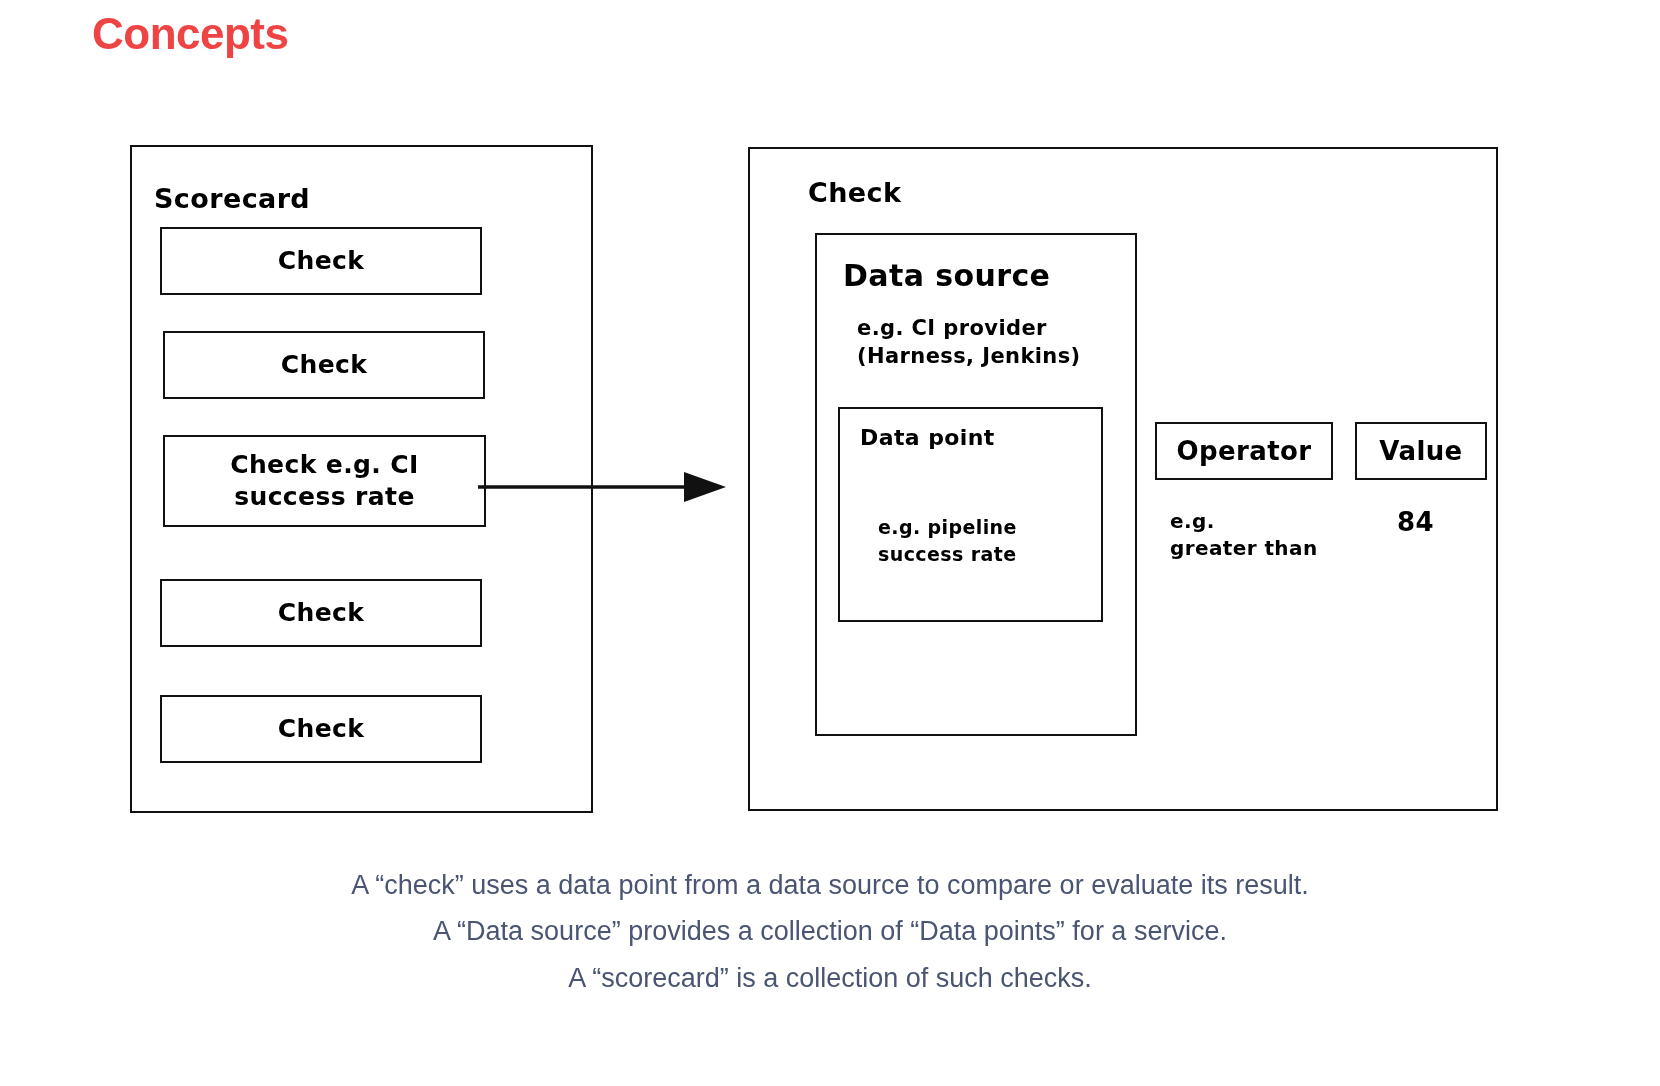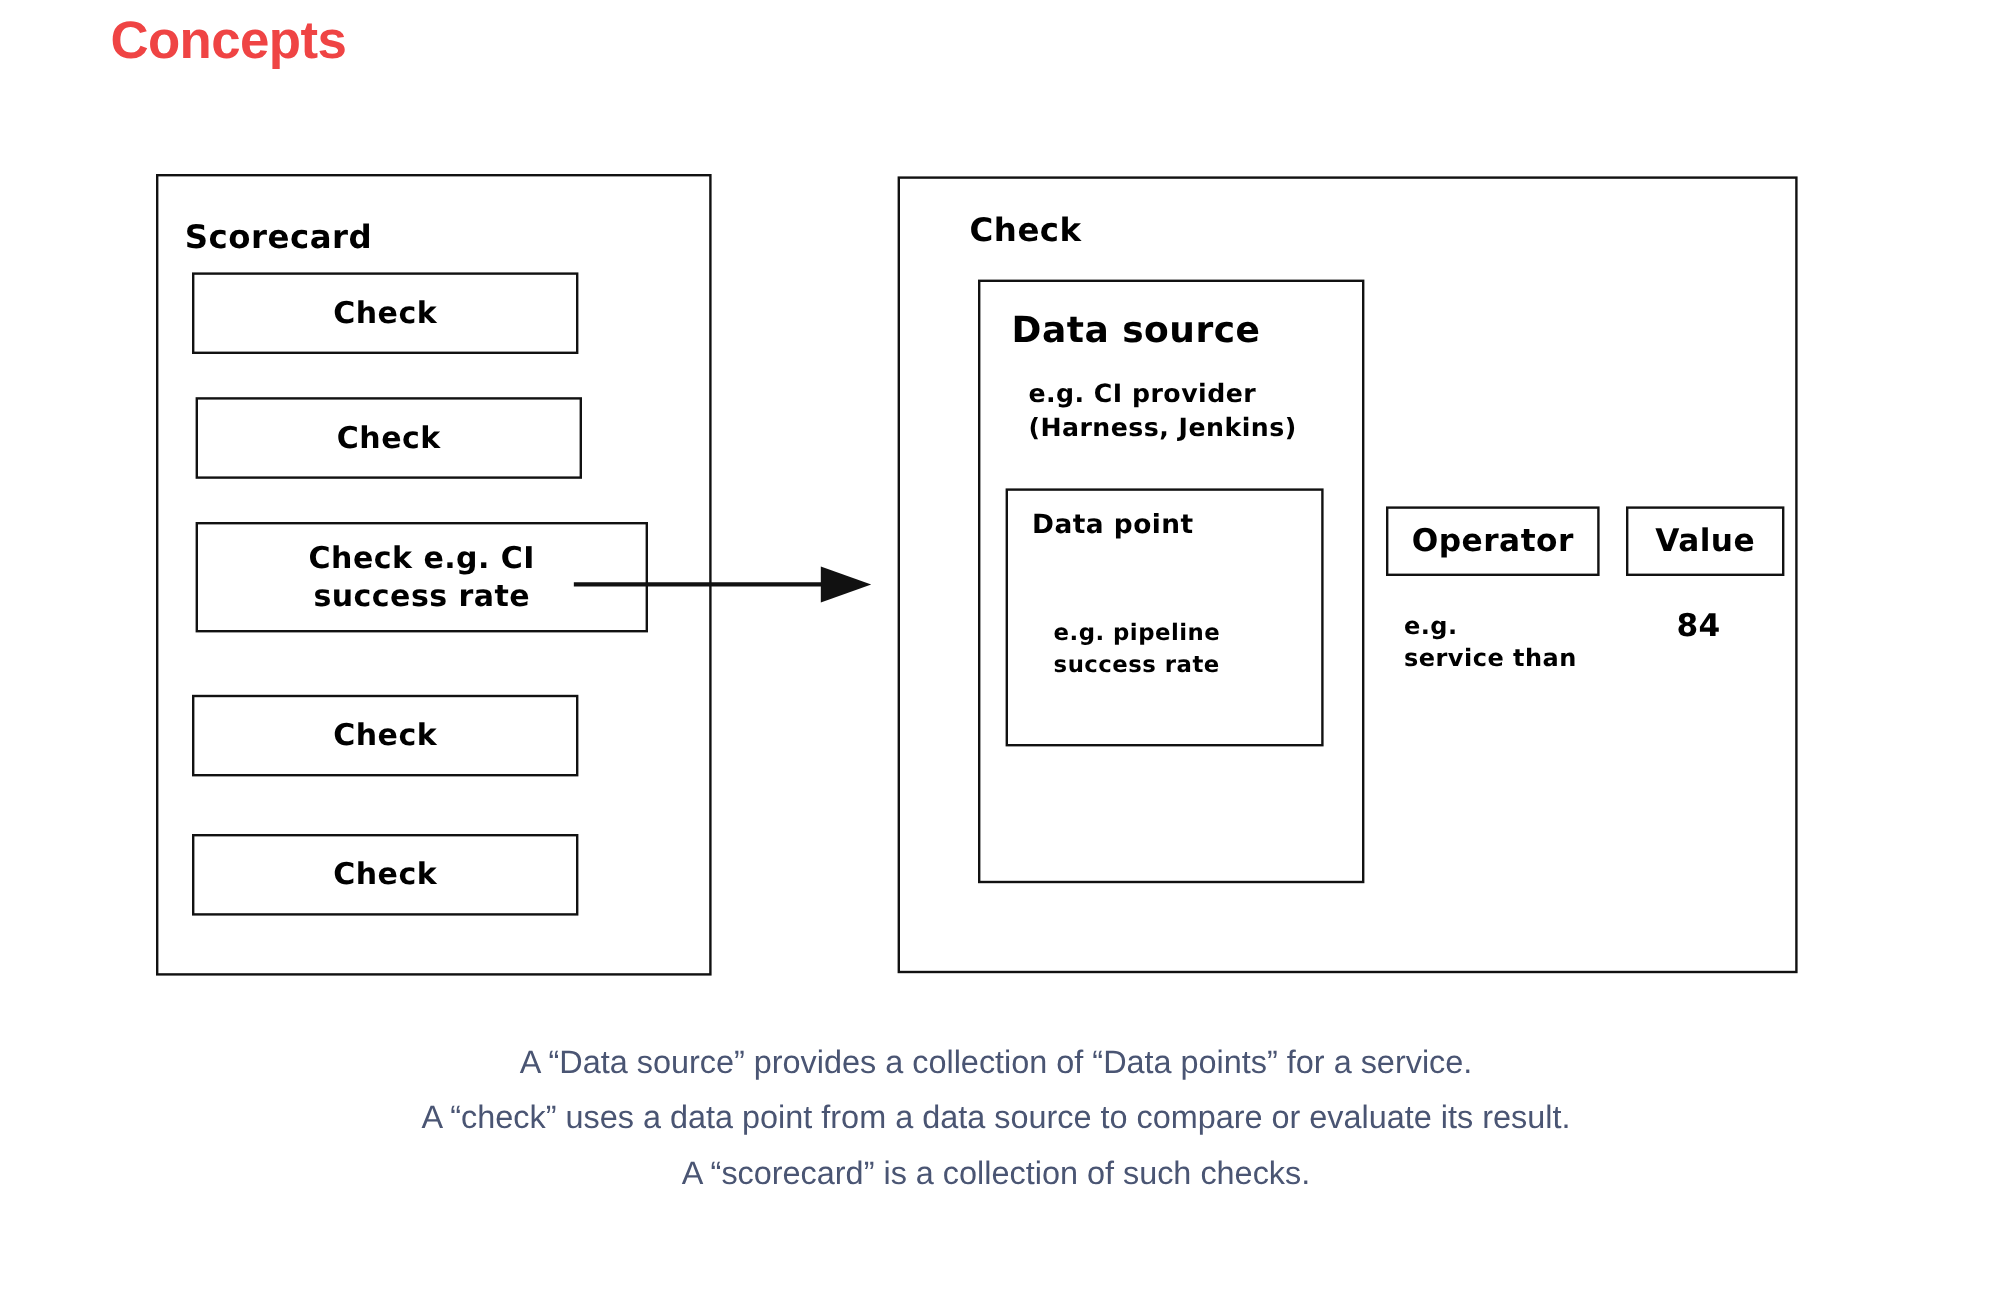--- a/index.html
+++ b/index.html
@@ -201,21 +201,21 @@
     <div class="container-label hand" id="scorecard-label">Scorecard</div>
 
     <div class="check-item hand" style="left:28px; top:80px; width:322px; height:68px;">
       <span>Check</span>
     </div>
 
     <div class="check-item hand" style="left:31px; top:184px; width:322px; height:68px;">
       <span>Check</span>
     </div>
 
-    <div class="check-item hand" style="left:31px; top:288px; width:377px; height:92px; white-space:pre-line;">
+    <div class="check-item hand" style="left:31px; top:288px; width:323px; height:92px; white-space:pre-line;">
       <span>Check e.g. CI
 success rate</span>
     </div>
 
     <div class="check-item hand" style="left:28px; top:432px; width:322px; height:68px;">
       <span>Check</span>
     </div>
 
     <div class="check-item hand" style="left:28px; top:548px; width:322px; height:68px;">
       <span>Check</span>
@@ -242,26 +242,26 @@
   <div id="data-point-box">
     <div class="hand" id="data-point-title">Data point</div>
     <div class="hand" id="data-point-note">e.g. pipeline
 success rate</div>
   </div>
 
   <div class="pill-box hand" id="operator-box">
     <span>Operator</span>
   </div>
   <div class="pill-note hand" id="operator-note">e.g.
-service than</div>
+greater than</div>
 
   <div class="pill-box hand" id="value-box">
     <span>Value</span>
   </div>
   <div class="pill-note hand" id="value-note">84</div>
 
 </div>
 
 <div id="caption">
+  <span class="caption-line">A “check” uses a data point from a data source to compare or evaluate its result.</span>
   <span class="caption-line">A “Data source” provides a collection of “Data points” for a service.</span>
-  <span class="caption-line">A “check” uses a data point from a data source to compare or evaluate its result.</span>
   <span class="caption-line">A “scorecard” is a collection of such checks.</span>
 </div>
 
 </body></html>

